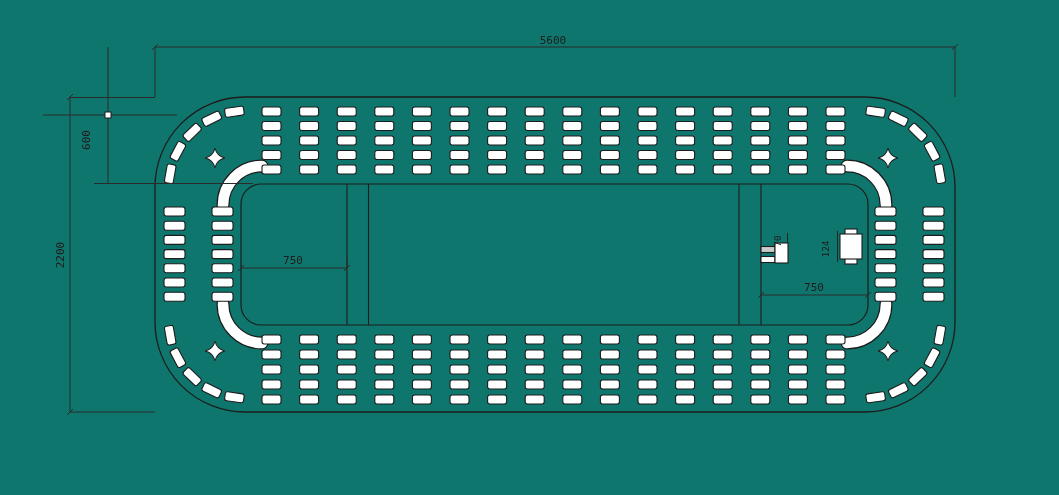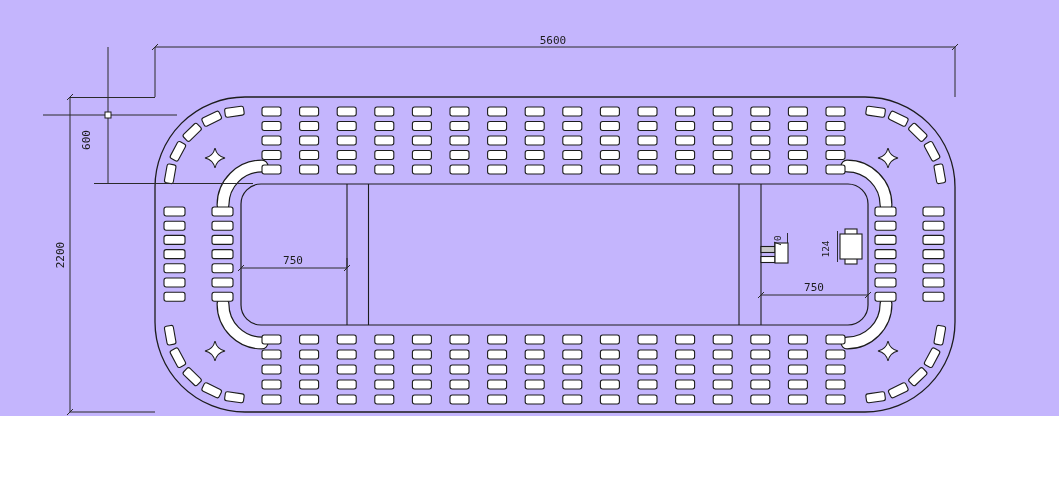--- a/index.html
+++ b/index.html
@@ -2,22 +2,22 @@
 <html><head>
 <meta charset="utf-8">
 <style>
   html,body{
     margin:0; padding:0;
     background:#ffffff;
     font-family:"DejaVu Sans Mono","Liberation Mono",monospace;
   }
   .stage{
     position:relative;
-    width:1059px; height:416px;
-    background:#c4b5fd;
+    width:1059px; height:495px;
+    background:#0f766e;
     overflow:hidden;
   }
   svg{ display:block; }
   text{
     font-family:"DejaVu Sans Mono","Liberation Mono",monospace;
     fill:#1c1c1c;
   }
   .dim-text{ font-size:11px; }
   .dim-text-sm{ font-size:9.5px; }
 </style>

